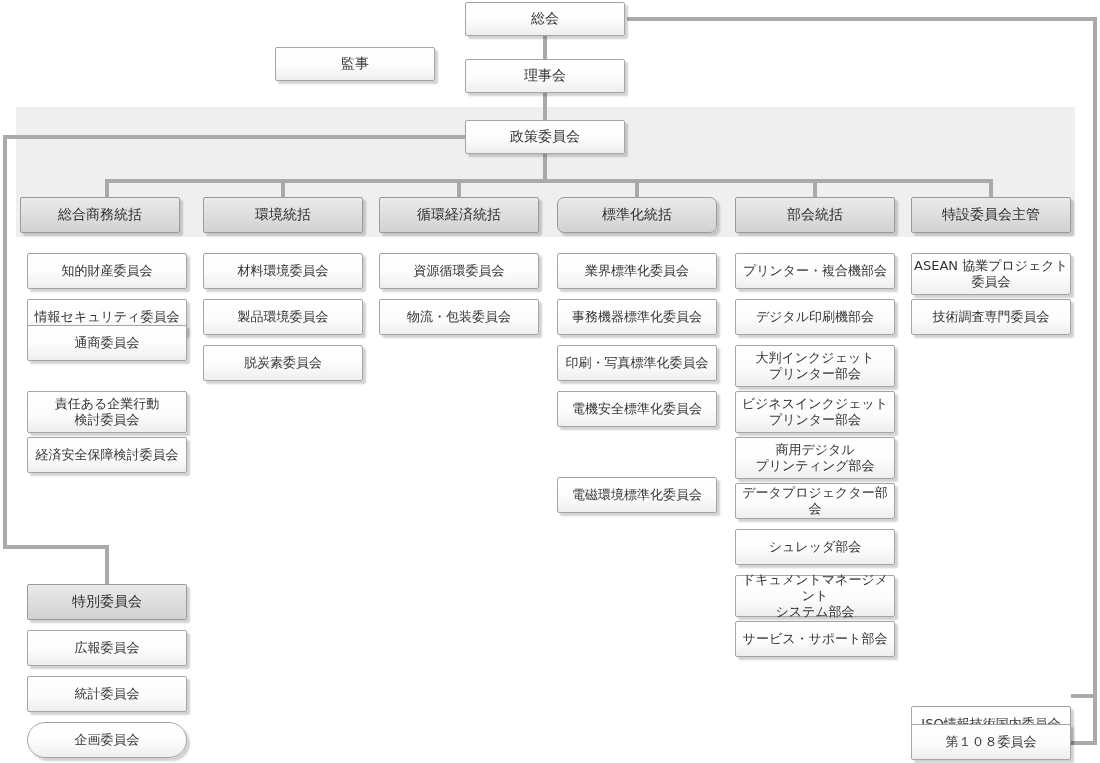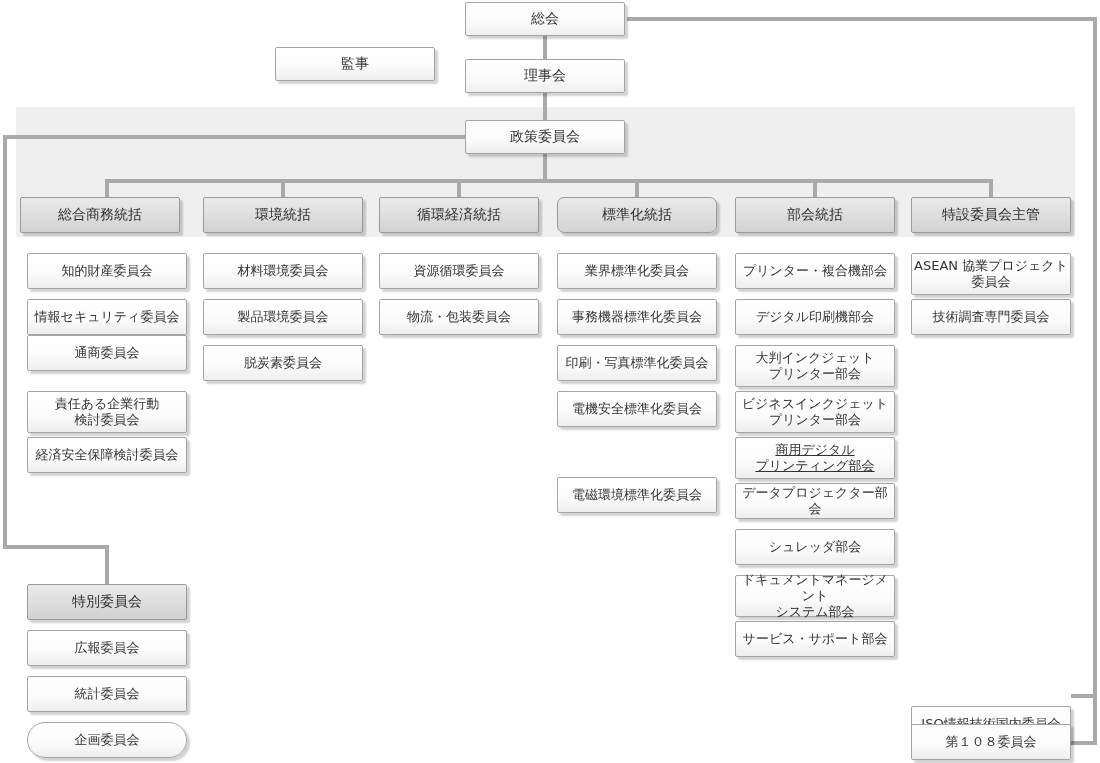--- a/index.html
+++ b/index.html
@@ -66,21 +66,21 @@
 
 <div class="box hdr" style="left:20px;top:197px;">総合商務統括</div>
 <div class="box hdr" style="left:203px;top:197px;">環境統括</div>
 <div class="box hdr" style="left:379px;top:197px;">循環経済統括</div>
 <div class="box hdr" style="left:557px;top:197px;border-radius:7px;">標準化統括</div>
 <div class="box hdr" style="left:735px;top:197px;">部会統括</div>
 <div class="box hdr" style="left:911px;top:197px;">特設委員会主管</div>
 
 <div class="box" style="left:27px;top:253px;">知的財産委員会</div>
 <div class="box" style="left:27px;top:299px;">情報セキュリティ委員会</div>
-<div class="box" style="left:27px;top:335px;">通商委員会</div>
+<div class="box" style="left:27px;top:325px;">通商委員会</div>
 <div class="box tall" style="left:27px;top:391px;">責任ある企業行動
 検討委員会</div>
 <div class="box" style="left:27px;top:437px;">経済安全保障検討委員会</div>
 
 <div class="box" style="left:203px;top:253px;">材料環境委員会</div>
 <div class="box" style="left:203px;top:299px;">製品環境委員会</div>
 <div class="box" style="left:203px;top:345px;">脱炭素委員会</div>
 
 <div class="box" style="left:379px;top:253px;">資源循環委員会</div>
 <div class="box" style="left:379px;top:299px;">物流・包装委員会</div>
@@ -90,21 +90,21 @@
 <div class="box" style="left:557px;top:345px;">印刷・写真標準化委員会</div>
 <div class="box" style="left:557px;top:391px;">電機安全標準化委員会</div>
 <div class="box" style="left:557px;top:437px;margin-top:40px;">電磁環境標準化委員会</div>
 
 <div class="box" style="left:735px;top:253px;">プリンター・複合機部会</div>
 <div class="box" style="left:735px;top:299px;">デジタル印刷機部会</div>
 <div class="box tall" style="left:735px;top:345px;">大判インクジェット
 プリンター部会</div>
 <div class="box tall" style="left:735px;top:391px;">ビジネスインクジェット
 プリンター部会</div>
-<div class="box tall" style="left:735px;top:437px;text-decoration:underline;">商用デジタル
+<div class="box tall" style="left:735px;top:437px;">商用デジタル
 プリンティング部会</div>
 <div class="box" style="left:735px;top:483px;">データプロジェクター部会</div>
 <div class="box" style="left:735px;top:529px;">シュレッダ部会</div>
 <div class="box tall" style="left:735px;top:575px;">ドキュメントマネージメント
 システム部会</div>
 <div class="box" style="left:735px;top:621px;">サービス・サポート部会</div>
 
 <div class="box tall" style="left:911px;top:253px;">ASEAN 協業プロジェクト
 委員会</div>
 <div class="box" style="left:911px;top:299px;">技術調査専門委員会</div>

